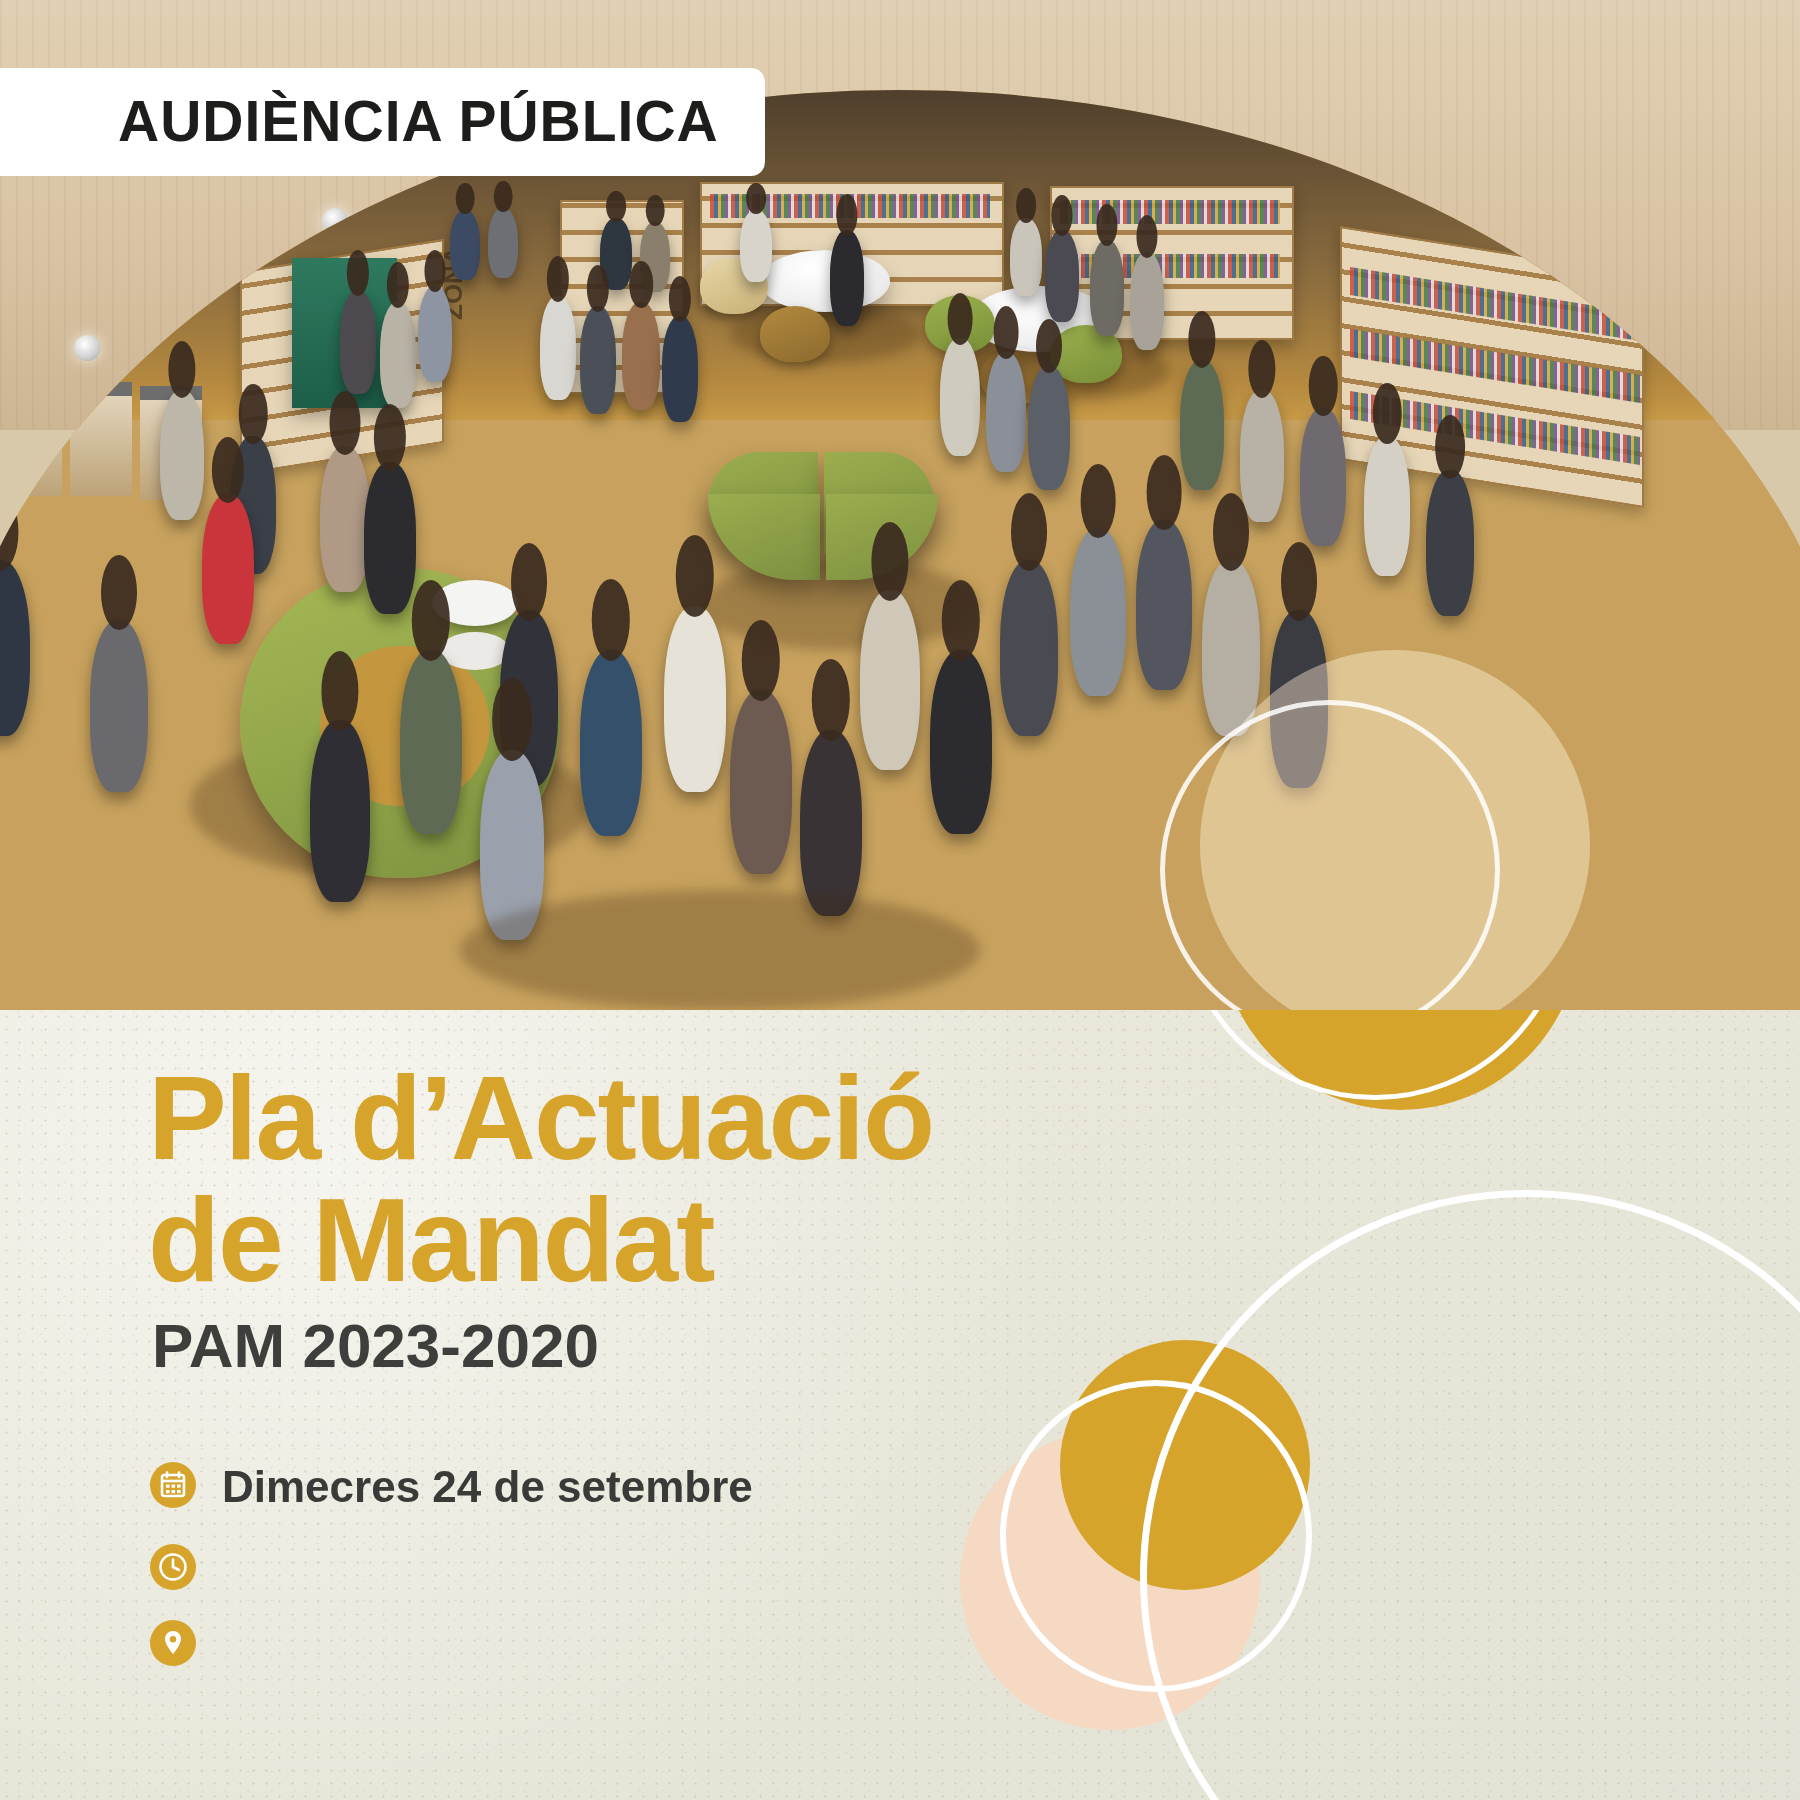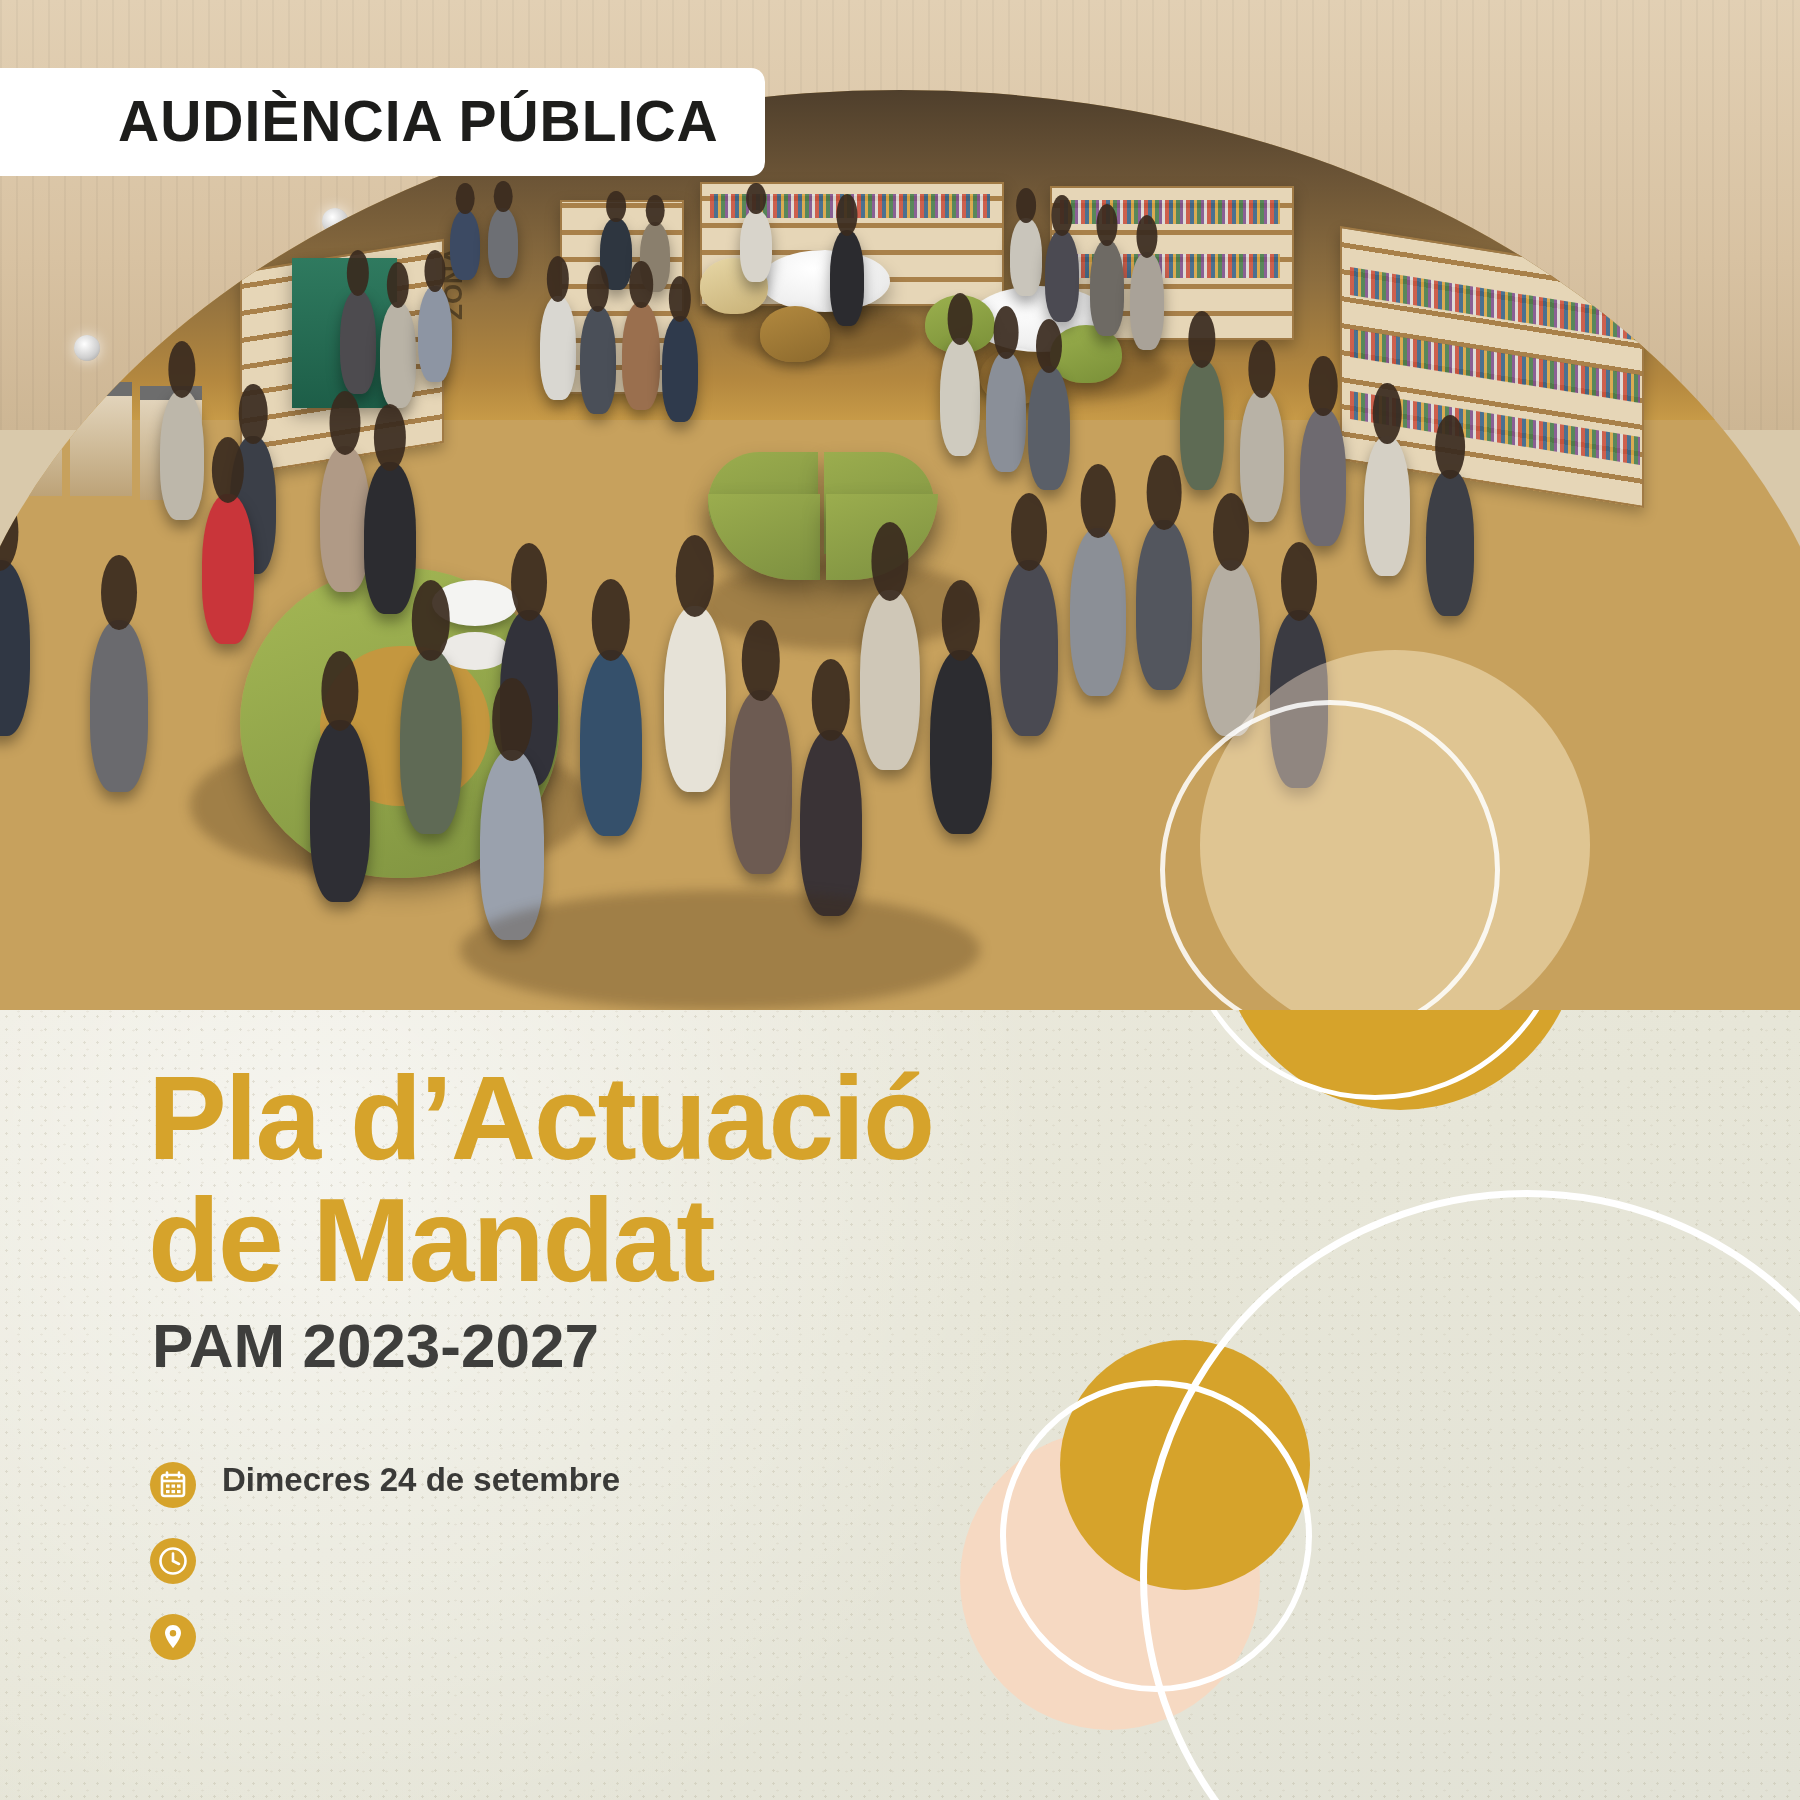--- a/index.html
+++ b/index.html
@@ -206,21 +206,21 @@
     margin-bottom: 28px;
   }
   .detail-icon {
     flex: 0 0 auto;
     width: 46px;
     height: 46px;
     margin-right: 26px;
     margin-top: 2px;
   }
   .detail-text {
-    font-size: 33px;
+    font-size: 44px;
     font-weight: 700;
     color: #3a3a38;
     line-height: 1.22;
     white-space: pre-line;
   }
   .detail-note {
     font-size: 30px;
     font-weight: 400;
     color: #3a3a38;
     margin-top: 6px;
@@ -362,21 +362,21 @@
 
     <div class="deco" style="left:1220px; top:-260px; width:360px; height:360px; background:#d6a32b; clip-path: polygon(0 55%, 100% 55%, 100% 100%, 0 100%);"></div>
     <div class="deco" style="left:1180px; top:-300px; width:380px; height:380px; border:5px solid #ffffff;"></div>
     <div class="deco" style="left:960px; top:420px; width:300px; height:300px; background:#f6d9c2;"></div>
     <div class="deco" style="left:1060px; top:330px; width:250px; height:250px; background:#d6a32b;"></div>
     <div class="deco" style="left:1000px; top:370px; width:300px; height:300px; border:6px solid #ffffff;"></div>
     <div class="deco" style="left:1140px; top:180px; width:760px; height:760px; border:7px solid #ffffff; border-radius:50%;"></div>
 
     <div class="title">Pla d’Actuació
 de Mandat</div>
-    <div class="subtitle">PAM 2023-2027</div>
+    <div class="subtitle">PAM 2023-2020</div>
 
     <div class="details">
 
       <div class="detail-row">
         <div class="detail-icon">
           <svg viewBox="0 0 46 46" width="46" height="46" aria-hidden="true">
             <circle cx="23" cy="23" r="23" fill="#d6a32b"></circle>
             <rect x="12" y="13" width="22" height="21" rx="2.5" fill="none" stroke="#ffffff" stroke-width="2.6"></rect>
             <line x1="12" y1="19" x2="34" y2="19" stroke="#ffffff" stroke-width="2.6"></line>
             <line x1="17" y1="10.5" x2="17" y2="15" stroke="#ffffff" stroke-width="2.6" stroke-linecap="round"></line>

